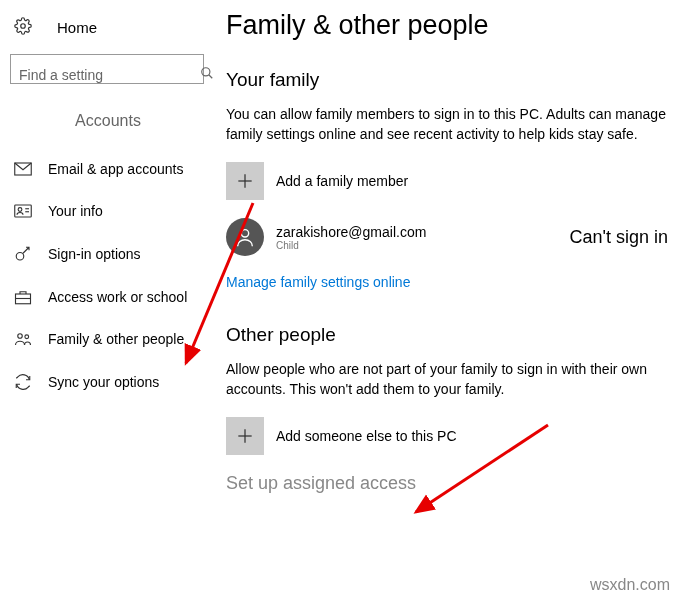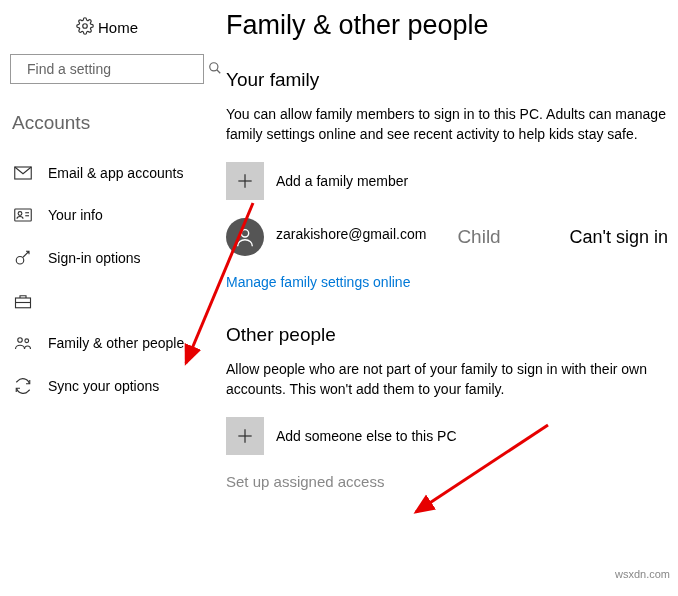--- a/index.html
+++ b/index.html
@@ -1,42 +1,42 @@
 <!DOCTYPE html>
 <html><head>
   <meta charset="utf-8">
   <style>
     * { box-sizing: border-box; margin: 0; padding: 0; font-family: "Segoe UI", Tahoma, sans-serif; }
     body { width: 678px; height: 596px; background: #fff; color: #000; font-size: 14px; position: relative; overflow: hidden; }
     .layout { display: flex; height: 100%; }
     .sidebar { width: 210px; padding: 10px 6px 10px 10px; }
-    .home-row { display: flex; align-items: center; gap: 4px; padding: 7px 4px 16px 4px; justify-content: center; }
+    .home-row { display: flex; align-items: center; gap: 25px; padding: 7px 4px 16px 4px; }
     .home-row span.lbl { font-size: 15px; }
-    .search-box { display: flex; align-items: center; border: 1px solid #999; height: 30px; padding: 0 16px; margin-bottom: 28px; }
+    .search-box { display: flex; align-items: flex-end; border: 1px solid #999; height: 30px; padding: 0 8px; margin-bottom: 28px; }
     .search-box input { border: none; outline: none; flex: 1; font-size: 14px; font-style: normal; color: #666; background: transparent; }
     .search-box input::placeholder { color: #666; }
-    .category { color: #666; font-size: 19px; margin-bottom: 18px; padding-left: 2px; }
+    .category { color: #666; font-size: 16px; margin-bottom: 18px; padding-left: 2px; text-align: center; }
     .nav-item { display: flex; align-items: center; gap: 16px; padding: 13px 4px; cursor: pointer; }
     .nav-item .ic { width: 18px; display: flex; justify-content: center; }
     .main { flex: 1; padding: 10px 10px 10px 16px; }
     h1 { font-weight: 400; font-size: 27px; margin-bottom: 28px; }
     h2 { font-weight: 400; font-size: 19px; margin-bottom: 14px; }
     .desc { font-size: 14px; line-height: 1.4; margin-bottom: 18px; max-width: 440px; }
     .add-row { display: flex; align-items: center; gap: 12px; margin-bottom: 18px; cursor: pointer; }
     .plus-btn { width: 38px; height: 38px; background: #ccc; display: flex; align-items: center; justify-content: center; }
     .plus-btn svg { stroke: #333; }
     .user-row { display: flex; align-items: center; gap: 12px; margin-bottom: 18px; }
     .avatar { width: 38px; height: 38px; border-radius: 50%; background: #555; display: flex; align-items: center; justify-content: center; color: #fff; }
-    .user-info { display: flex; flex-direction: row; gap: 31px; }
-    .user-role { color: #777; font-size: 19px; }
+    .user-info { display: flex; flex-direction: column; }
+    .user-role { color: #777; font-size: 10px; }
     .status { margin-left: auto; font-size: 18px; }
     .link { color: #0078d7; font-size: 14px; margin-bottom: 34px; display: inline-block; cursor: pointer; }
-    .link2 { color: #888; font-size: 15px; cursor: pointer; }
+    .link2 { color: #888; font-size: 18px; cursor: pointer; }
     .arrow { position: absolute; pointer-events: none; }
-    .watermark { position: absolute; bottom: 16px; right: 8px; font-size: 11px; color: #888; }
+    .watermark { position: absolute; bottom: 2px; right: 8px; font-size: 16px; color: #888; }
   </style>
 </head>
 <body>
 
 <div class="layout">
 
   <div class="sidebar">
     <div class="home-row">
       <span class="ic">
         <svg width="18" height="18" viewBox="0 0 24 24" fill="none" stroke="#333" stroke-width="1.6">
@@ -93,20 +93,21 @@
     </div>
 
     <div class="nav-item">
       <span class="ic">
         <svg width="18" height="16" viewBox="0 0 24 20" fill="none" stroke="#333" stroke-width="1.5">
             <rect x="2" y="6" width="20" height="13"></rect>
             <path d="M8 6V3h8v3"></path>
             <line x1="2" y1="12" x2="22" y2="12"></line>
           </svg>
       </span>
+      <span>Access work or school</span>
     </div>
 
     <div class="nav-item">
       <span class="ic">
         <svg width="18" height="16" viewBox="0 0 24 20" fill="none" stroke="#333" stroke-width="1.5">
             <circle cx="8" cy="6" r="3"></circle>
             <path d="M2 18c0-3 3-5 6-5s6 2 6 5"></path>
             <circle cx="17" cy="7" r="2.5"></circle>
             <path d="M14 18c0-2.5 1.5-4 4-4s4 1.5 4 4"></path>
           </svg>

